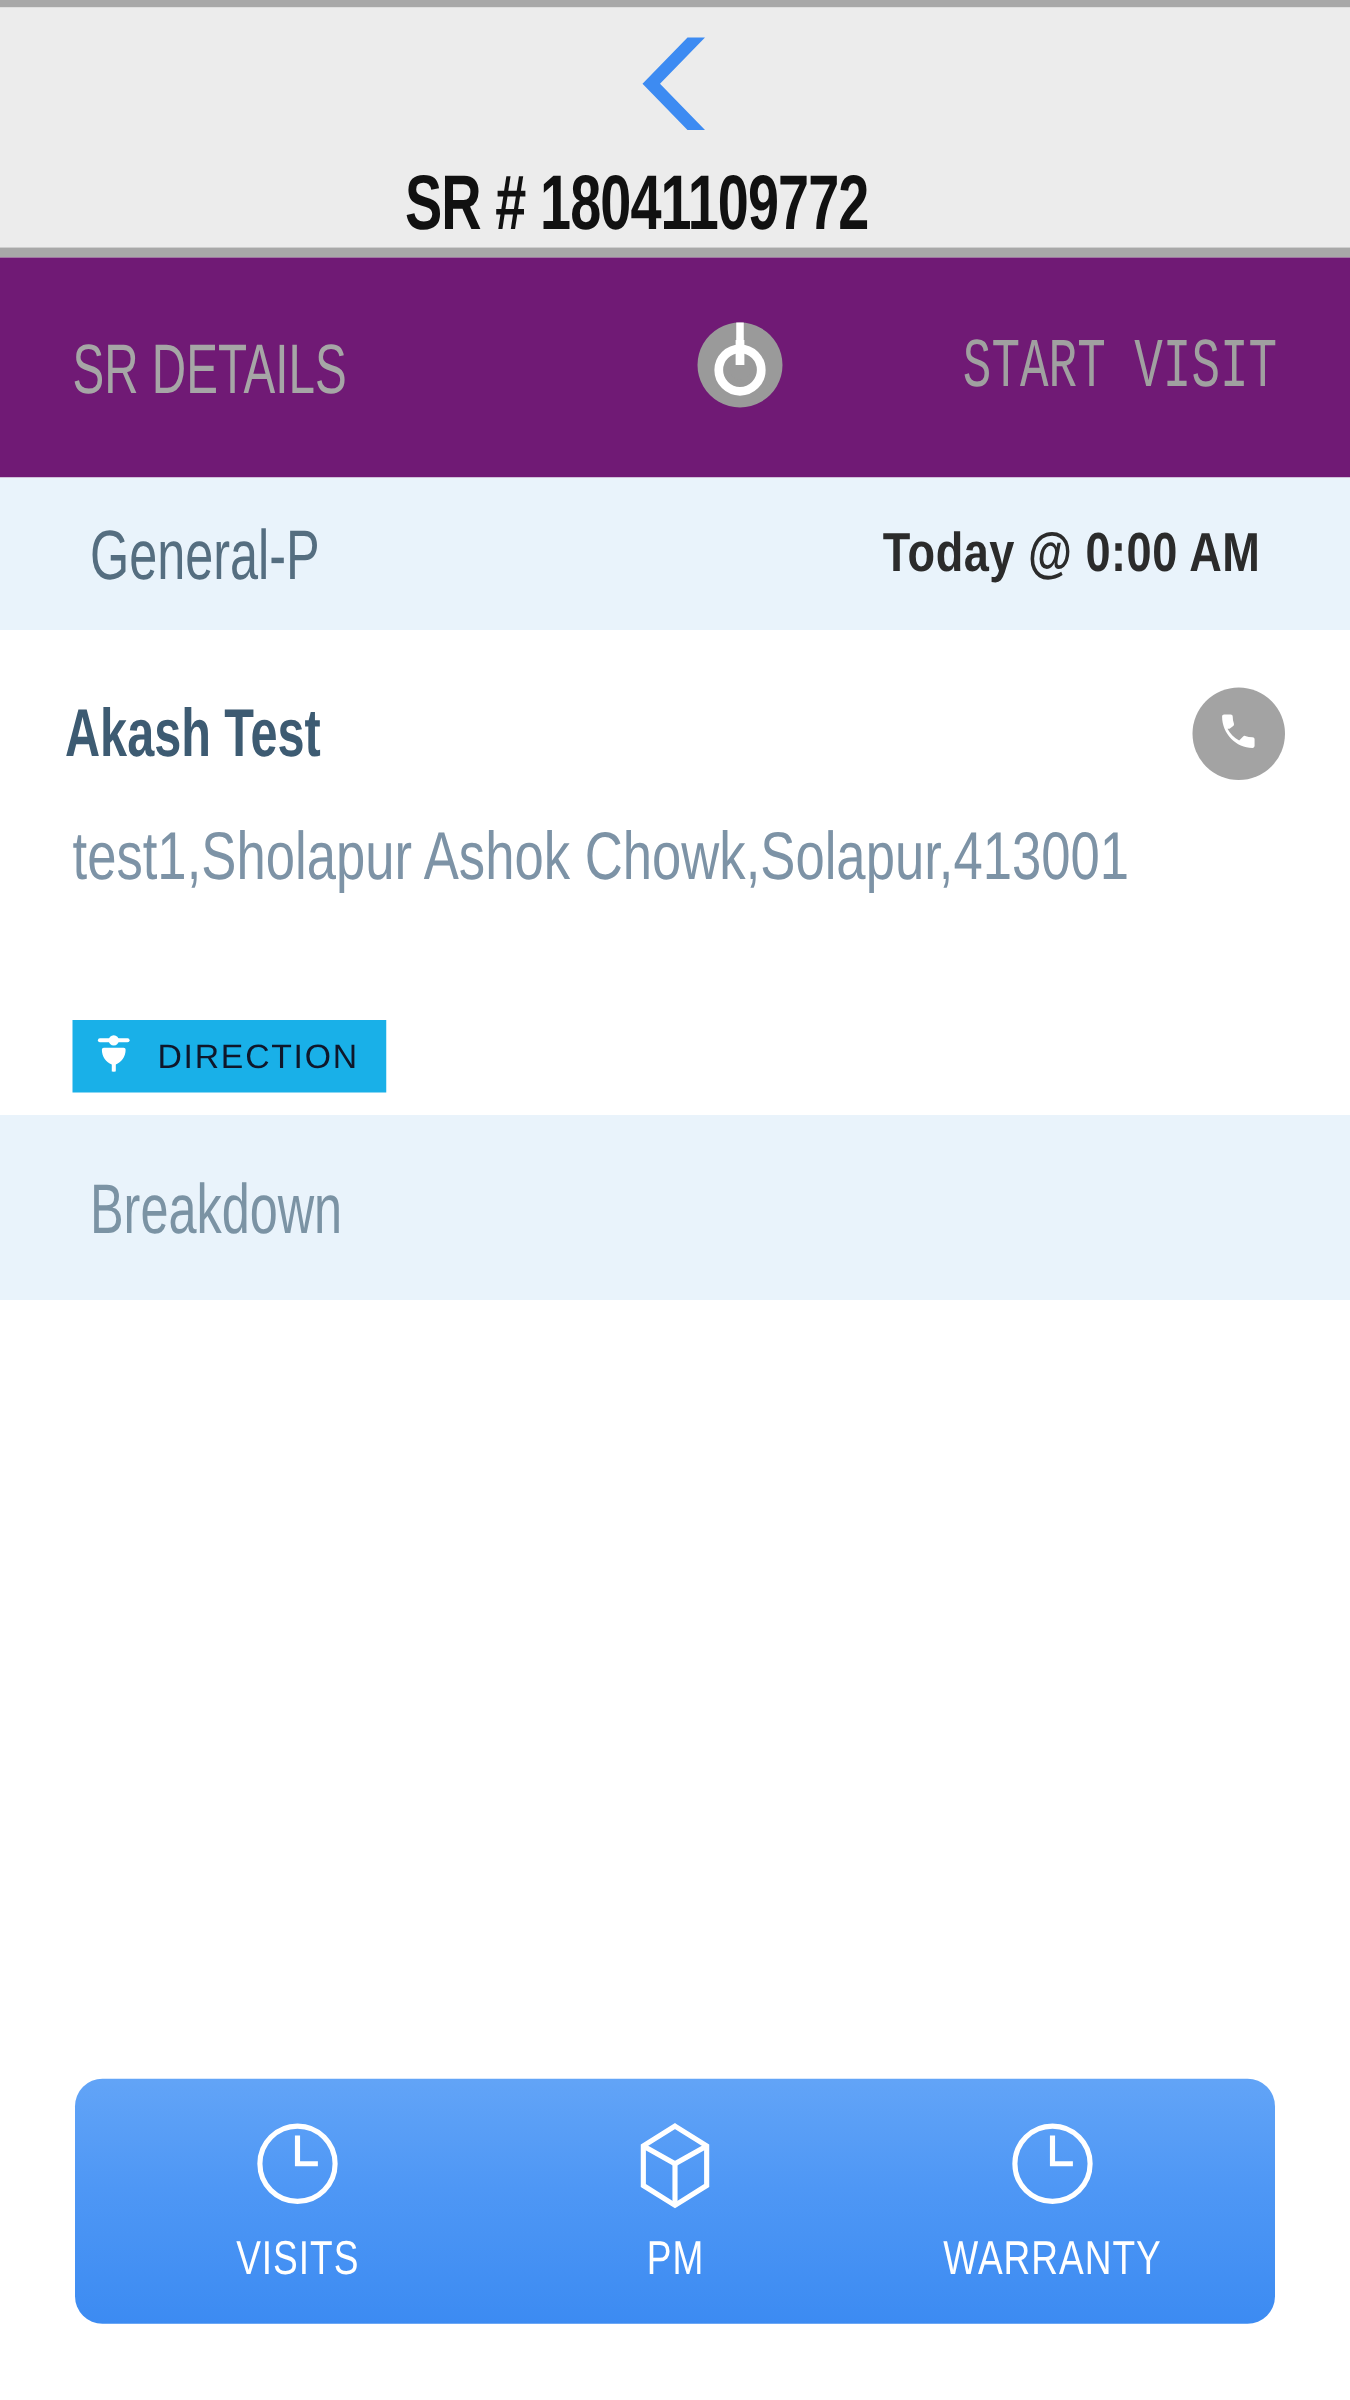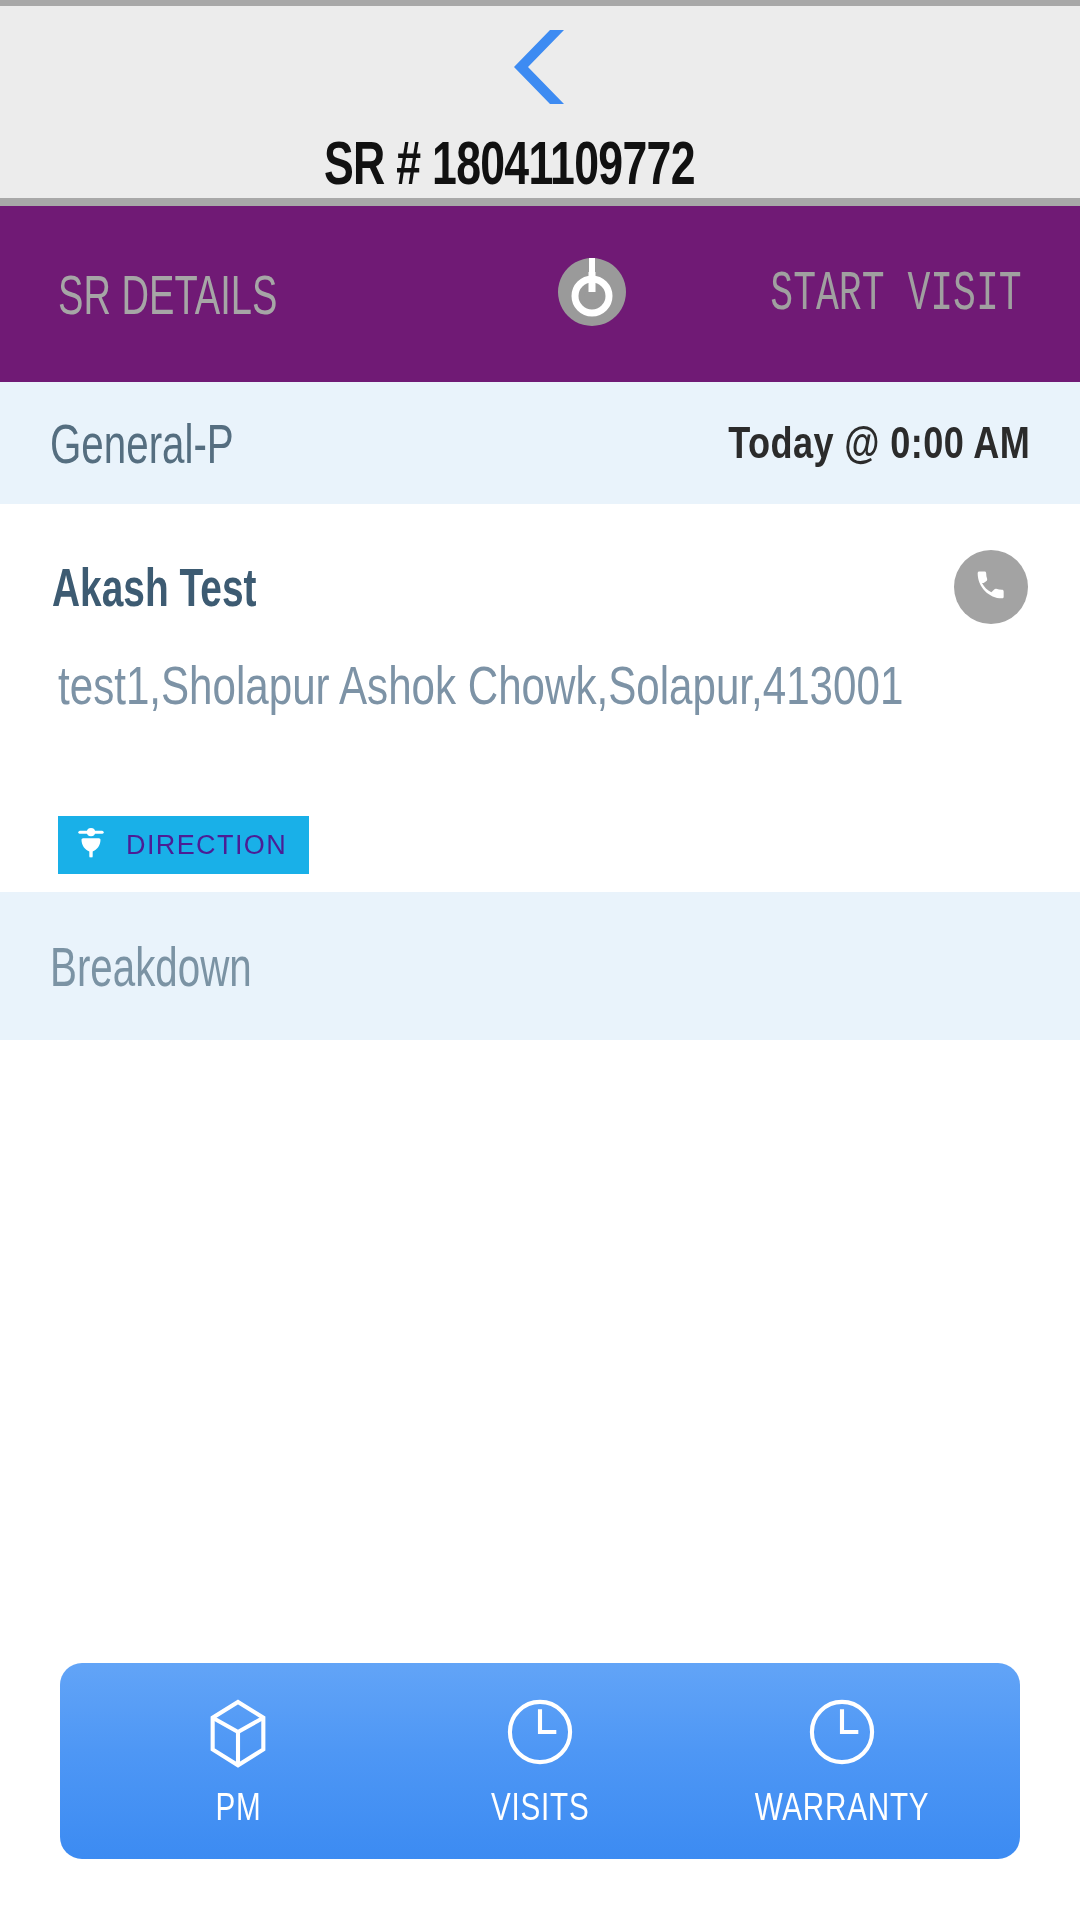--- a/index.html
+++ b/index.html
@@ -105,21 +105,21 @@
 
   
   .band {
     position: absolute;
     left: 0;
     width: 1080px;
     background: #e9f3fb;
     display: flex;
     align-items: center;
     justify-content: space-between;
-    padding: 0 50px;
+    padding: 0 72px;
   }
   .band-1 { top: 382px; height: 122px; }
   .band-2 { top: 892px; height: 148px; }
 
   .band-title {
     font-size: 56px;
     color: #556e80;
     transform: scaleX(0.72);
     transform-origin: left center;
     white-space: nowrap;
@@ -204,21 +204,21 @@
     padding: 0 22px 0 14px;
     background: #19b0e8;
     display: flex;
     align-items: center;
     gap: 16px;
     cursor: pointer;
   }
   .direction-label {
     font-family: "Liberation Sans", sans-serif;
     font-size: 27px;
-    color: #4c1d95;
+    color: #0f172a;
     letter-spacing: 1.4px;
     white-space: nowrap;
   }
 
   
   .asset-block {
     position: absolute;
     top: 1054px; left: 0;
     width: 1080px; height: 160px;
     background: #ffffff;
@@ -346,43 +346,43 @@
   <div class="band band-2">
     <div class="band-title band-title-muted">Breakdown</div>
   </div>
 
 
   <div class="tabbar">
 
     <div class="tab-item">
       <span class="tab-icon">
         <svg width="76" height="76" viewBox="0 0 48 48">
+          <circle cx="24" cy="24" r="19" fill="none" stroke="#ffffff" stroke-width="2.6"></circle>
+          <path d="M24 11v13h9" fill="none" stroke="#ffffff" stroke-width="2.6" stroke-linecap="square"></path>
+        </svg>
+      </span>
+      <span class="tab-label">VISITS</span>
+    </div>
+
+    <div class="tab-item">
+      <span class="tab-icon">
+        <svg width="76" height="76" viewBox="0 0 48 48">
           <path d="M24 5 L40 15 L40 35 L24 45 L8 35 L8 15 Z" fill="none" stroke="#ffffff" stroke-width="2.6"></path>
           <path d="M8 15 L24 24 L40 15" fill="none" stroke="#ffffff" stroke-width="2.6"></path>
           <path d="M24 24 L24 45" fill="none" stroke="#ffffff" stroke-width="2.6"></path>
         </svg>
       </span>
       <span class="tab-label">PM</span>
     </div>
 
     <div class="tab-item">
       <span class="tab-icon">
         <svg width="76" height="76" viewBox="0 0 48 48">
           <circle cx="24" cy="24" r="19" fill="none" stroke="#ffffff" stroke-width="2.6"></circle>
           <path d="M24 11v13h9" fill="none" stroke="#ffffff" stroke-width="2.6" stroke-linecap="square"></path>
         </svg>
       </span>
-      <span class="tab-label">VISITS</span>
-    </div>
-
-    <div class="tab-item">
-      <span class="tab-icon">
-        <svg width="76" height="76" viewBox="0 0 48 48">
-          <circle cx="24" cy="24" r="19" fill="none" stroke="#ffffff" stroke-width="2.6"></circle>
-          <path d="M24 11v13h9" fill="none" stroke="#ffffff" stroke-width="2.6" stroke-linecap="square"></path>
-        </svg>
-      </span>
       <span class="tab-label">WARRANTY</span>
     </div>
 
   </div>
 
 </div>
 
 </body></html>

